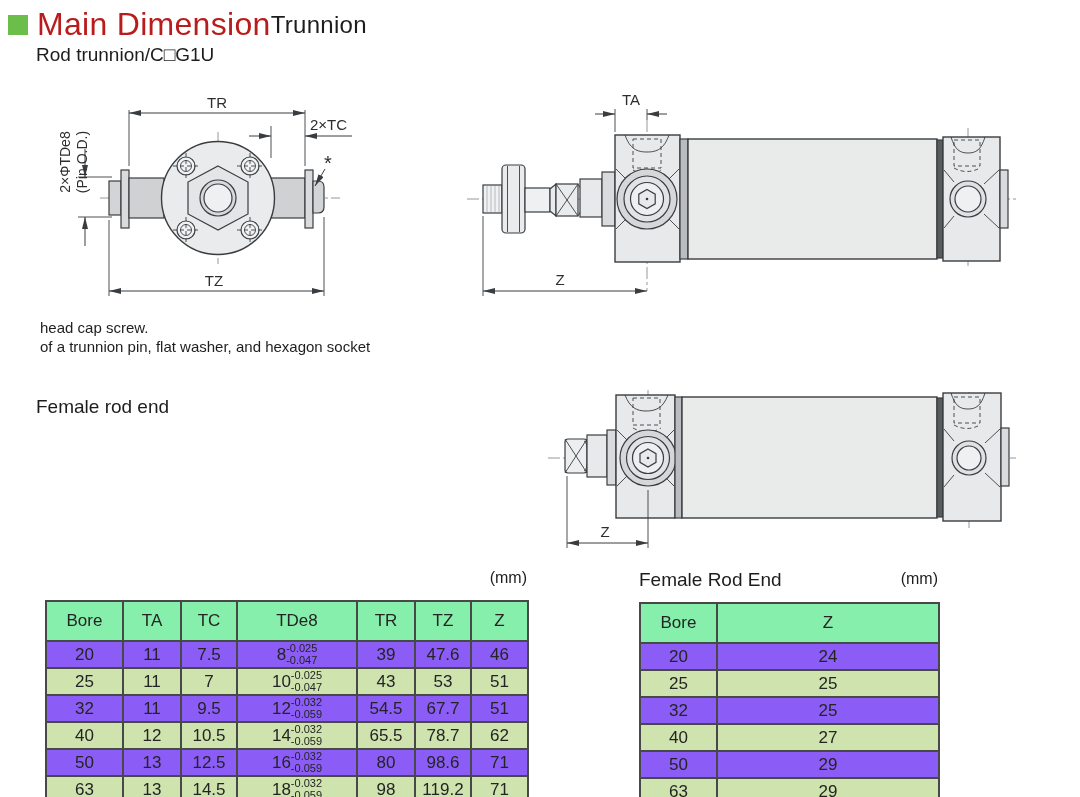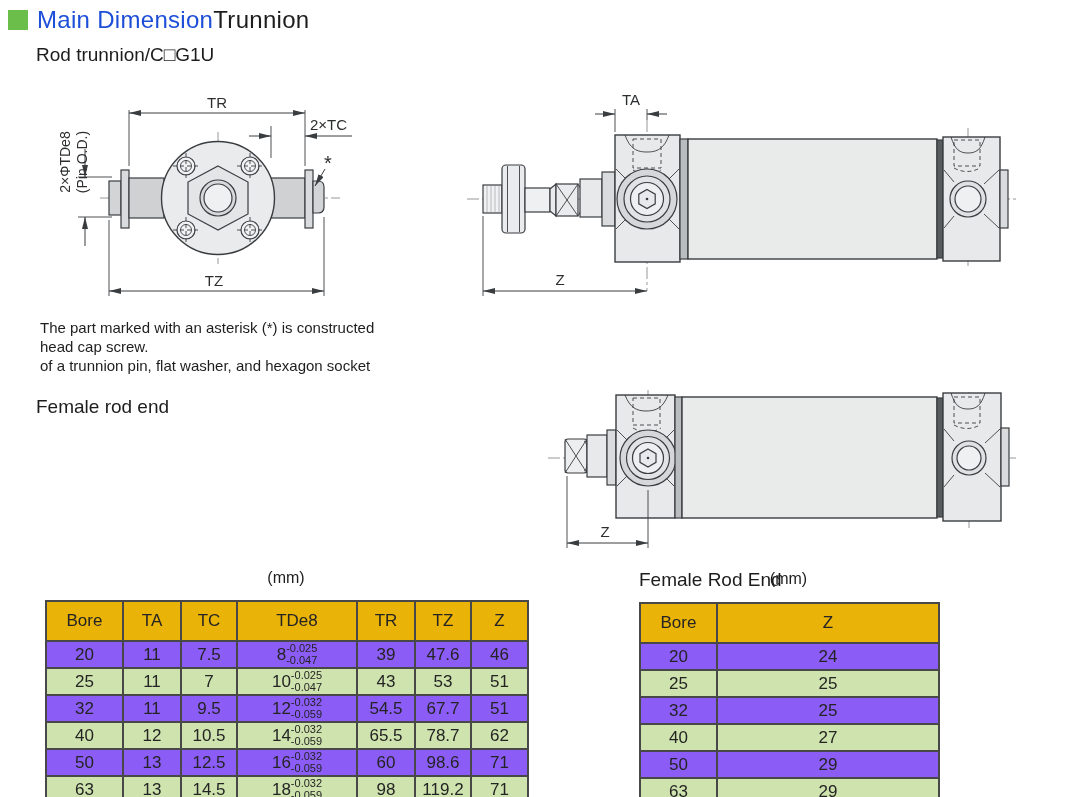--- a/index.html
+++ b/index.html
@@ -1,51 +1,51 @@
 <!DOCTYPE html>
 <html><head>
 <meta charset="utf-8">
 <style>
   html,body{margin:0;padding:0;background:#fff;}
   .page{position:relative;width:1080px;height:797px;background:#fff;
         font-family:"Liberation Sans",sans-serif;color:#222;overflow:hidden;}
   
   .title-row{position:absolute;left:8px;top:6px;display:flex;align-items:center;}
   .bullet{width:20px;height:20px;margin-right:9px;}
-  .title-main{font-size:24px;color:#1d4ed8;letter-spacing:.3px;}
+  .title-main{font-size:32px;color:#b91c1c;letter-spacing:.3px;}
   .title-sub{font-size:24px;color:#1d1d1d;letter-spacing:.3px;}
   .subtitle{position:absolute;left:36px;top:44px;font-size:19px;color:#1d1d1d;}
   .note{position:absolute;left:40px;top:318px;font-size:15px;line-height:19px;color:#1e1e1e;}
   .female-heading{position:absolute;left:36px;top:396px;font-size:19px;color:#1d1d1d;}
   
   svg{position:absolute;}
   svg text{font-family:"Liberation Sans",sans-serif;fill:#2c2e30;}
   .dim-label{font-size:15px;}
   .pin-label{font-size:14px;}
   .part{stroke:#3a3d40;stroke-width:1.2;}
   .part-h{stroke:#3a3d40;stroke-width:1.4;}
   .thin{stroke:#3a3d40;stroke-width:.9;fill:none;}
   .dim{stroke:#3a3d40;stroke-width:1;fill:none;}
   .cl{stroke:#7a7d80;stroke-width:.8;fill:none;stroke-dasharray:12 3 3 3;}
   .hid{stroke:#3a3d40;stroke-width:.9;fill:none;stroke-dasharray:4 3;}
   .tick{stroke:#a9acae;stroke-width:.8;}
   
-  .unit{position:absolute;font-size:16px;color:#1e1e1e;text-align:center;}
+  .unit{position:absolute;font-size:16px;color:#1e1e1e;text-align:right;}
   .unit-main{left:45px;width:482px;top:569px;}
   .unit-female{left:639px;width:299px;top:570px;}
   .female-table-title{position:absolute;left:639px;top:569px;font-size:19px;color:#1d1d1d;}
   table{position:absolute;border-collapse:collapse;table-layout:fixed;font-size:17px;color:#242424;}
   #main-table{left:45px;top:600px;width:482px;}
   #female-table{left:639px;top:602px;width:299px;}
   th,td{border:2px solid #484848;text-align:center;vertical-align:middle;padding:0;line-height:1.05;}
   th{height:38px;font-weight:normal;font-size:17px;}
   td{height:25px;}
   tr.white{background:#8b5cf6;}
   tr.green{background:#cee3ad;}
-  thead tr{background:#eab308;}
+  thead tr{background:#86efac;}
   .tolbase{font-size:17px;vertical-align:middle;}
   .tolstack{display:inline-flex;flex-direction:column;font-size:11px;line-height:11.5px;
             text-align:left;margin-left:0;vertical-align:middle;}
 </style>
 </head>
 <body>
 
 <div class="page">
 
   <div class="title-row">
@@ -179,21 +179,20 @@
       <text class="dim-label" x="631" y="105" text-anchor="middle">TA</text>
     </g>
     <g>
       <path class="thin" d="M483,216 V296"></path>
       <line class="dim" x1="483" y1="291" x2="647" y2="291" marker-start="url(#arr2)" marker-end="url(#arr2)"></line>
       <text class="dim-label" x="560" y="285" text-anchor="middle">Z</text>
     </g>
   </svg>
 
   <div class="note">
-    <div>The part marked with an asterisk (*) is constructed</div>
     <div>head cap screw.</div>
     <div>of a trunnion pin, flat washer, and hexagon socket</div>
   </div>
 
   <div class="female-heading">Female rod end</div>
 
   <svg style="left:540px;top:385px" width="480" height="172" viewBox="540 385 480 172">
     <defs>
       <marker id="arr3" markerUnits="userSpaceOnUse" markerWidth="14" markerHeight="8" refX="12" refY="3" orient="auto-start-reverse">
         <path d="M0,0 L12,3 L0,6 z" fill="#3a3d40"></path>
@@ -320,21 +319,21 @@
           <td>62</td>
         </tr>
         <tr class="white">
           <td>50</td>
           <td>13</td>
           <td>12.5</td>
           <td><span class="tolbase">16</span><span class="tolstack">
               <span>-0.032</span>
               <span>-0.059</span>
             </span></td>
-          <td>60</td>
+          <td>80</td>
           <td>98.6</td>
           <td>71</td>
         </tr>
         <tr class="green">
           <td>63</td>
           <td>13</td>
           <td>14.5</td>
           <td><span class="tolbase">18</span><span class="tolstack">
               <span>-0.032</span>
               <span>-0.059</span>

